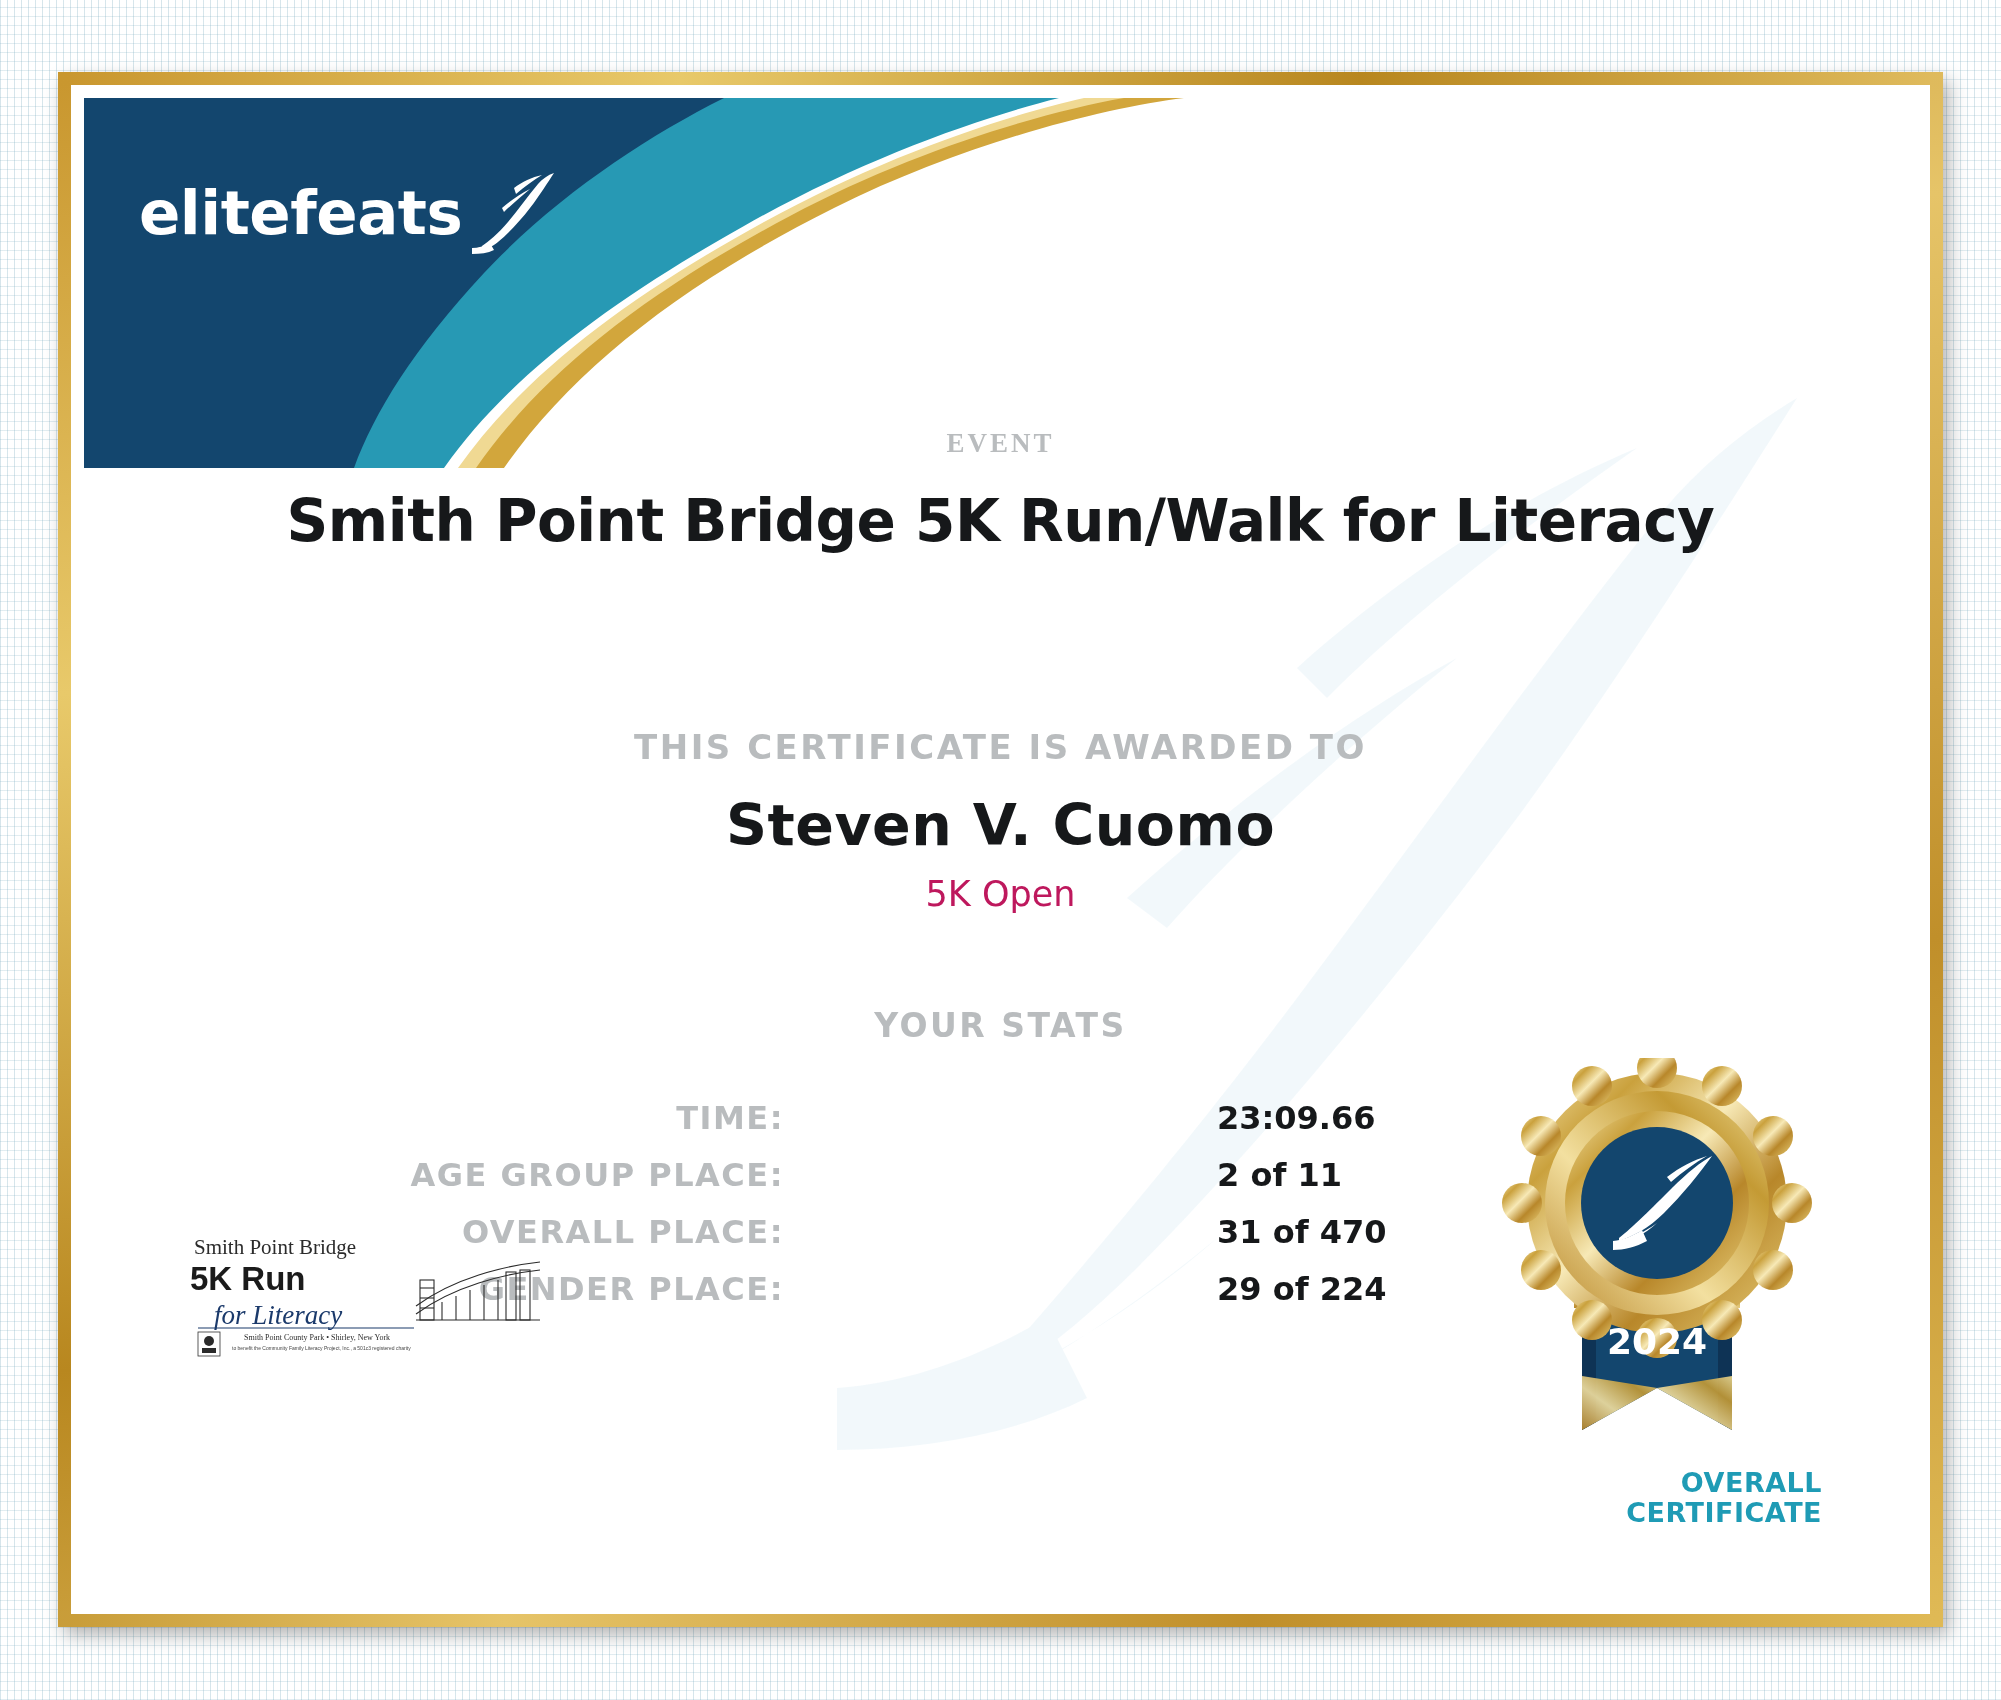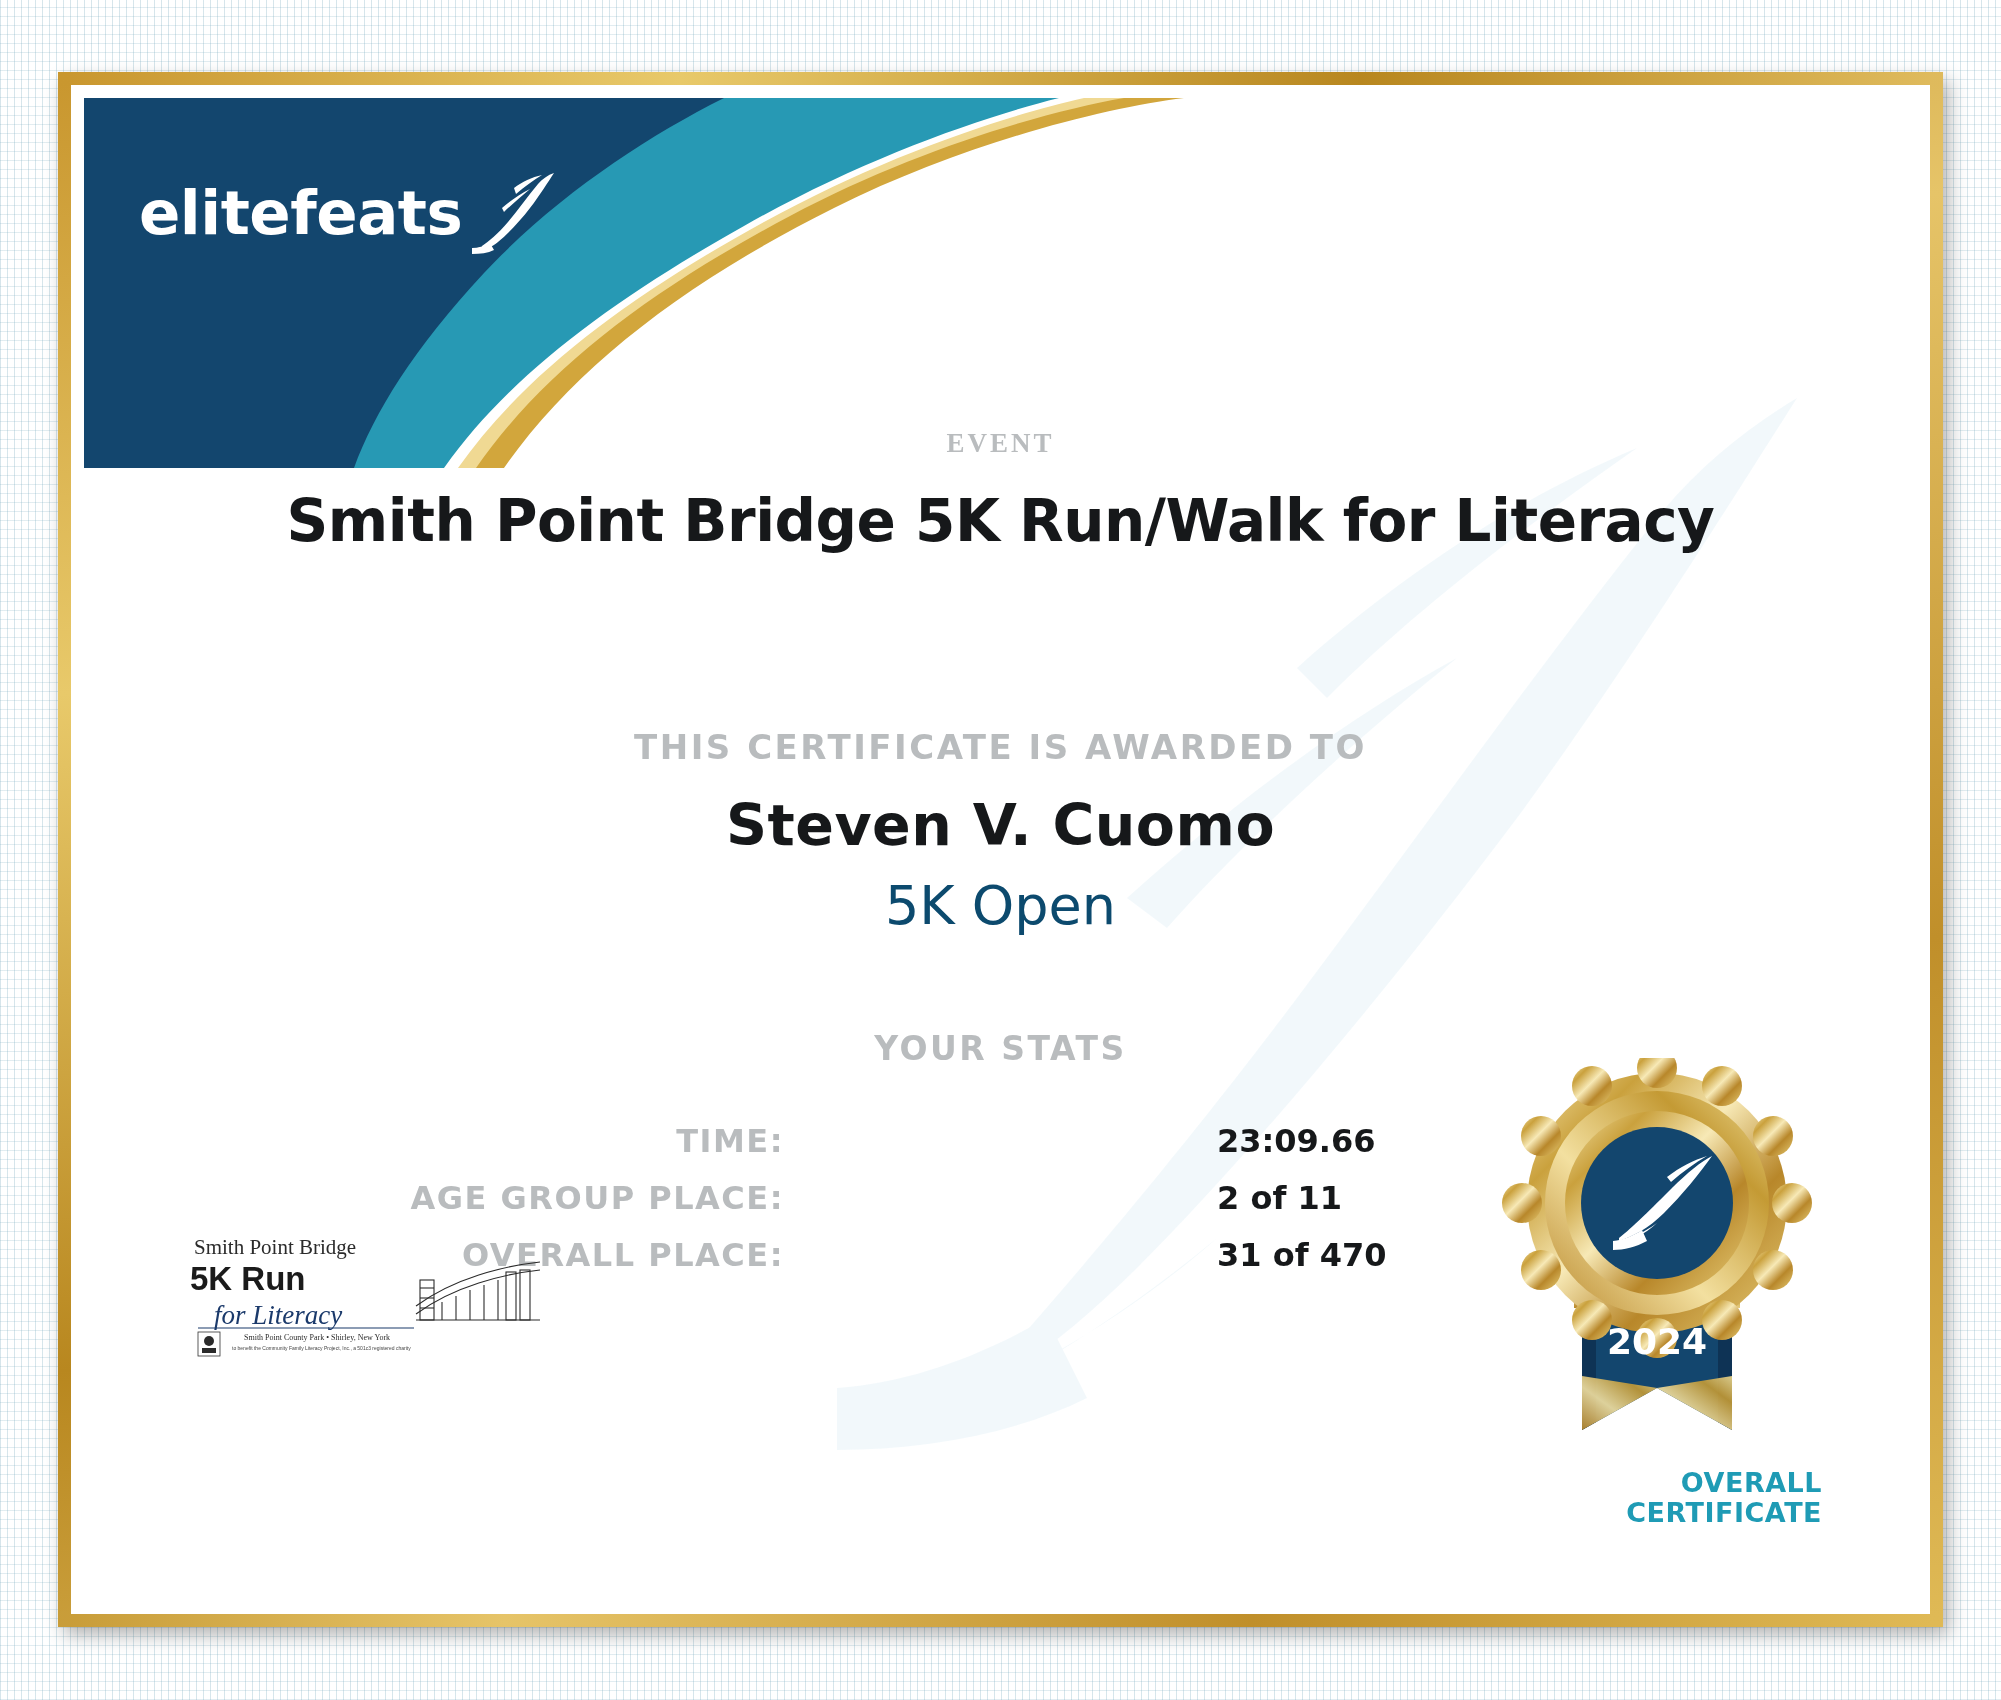--- a/index.html
+++ b/index.html
@@ -125,22 +125,22 @@
   .recipient {
     margin-top: 25px;
     font-size: 57px;
     font-weight: bold;
     color: #16181a;
     font-family: "DejaVu Sans", sans-serif;
     letter-spacing: 0.5px;
   }
   .division {
     margin-top: 16px;
-    font-size: 54px;
-    color: #0c4a6e;
+    font-size: 35px;
+    color: #be185d;
     font-family: "DejaVu Sans", sans-serif;
   }
   .label-stats {
     margin-top: 92px;
     font-size: 33px;
     letter-spacing: 2.5px;
     color: #b9bcbe;
     font-weight: bold;
     font-family: "DejaVu Sans", sans-serif;
   }
@@ -256,20 +256,24 @@
               <div class="stat-label">TIME:</div>
               <div class="stat-value">23:09.66</div>
             </div>
             <div class="stat-row">
               <div class="stat-label">AGE GROUP PLACE:</div>
               <div class="stat-value">2 of 11</div>
             </div>
             <div class="stat-row">
               <div class="stat-label">OVERALL PLACE:</div>
               <div class="stat-value">31 of 470</div>
+            </div>
+            <div class="stat-row">
+              <div class="stat-label">GENDER PLACE:</div>
+              <div class="stat-value">29 of 224</div>
             </div>
           </div>
         </div>
 
         <svg class="race-logo" viewBox="0 0 360 150">
           <text x="10" y="26" font-family="Liberation Serif, serif" font-size="21" fill="#2b2b2b">Smith Point Bridge</text>
           <text x="6" y="62" font-family="Liberation Sans, sans-serif" font-size="33" font-weight="bold" fill="#1b1b1b">5K Run</text>
           <text x="30" y="96" font-family="Liberation Serif, serif" font-size="27" font-style="italic" fill="#1b3a6b">for Literacy</text>
           <line x1="14" y1="100" x2="230" y2="100" stroke="#1b3a6b" stroke-width="1.2"></line>
 

